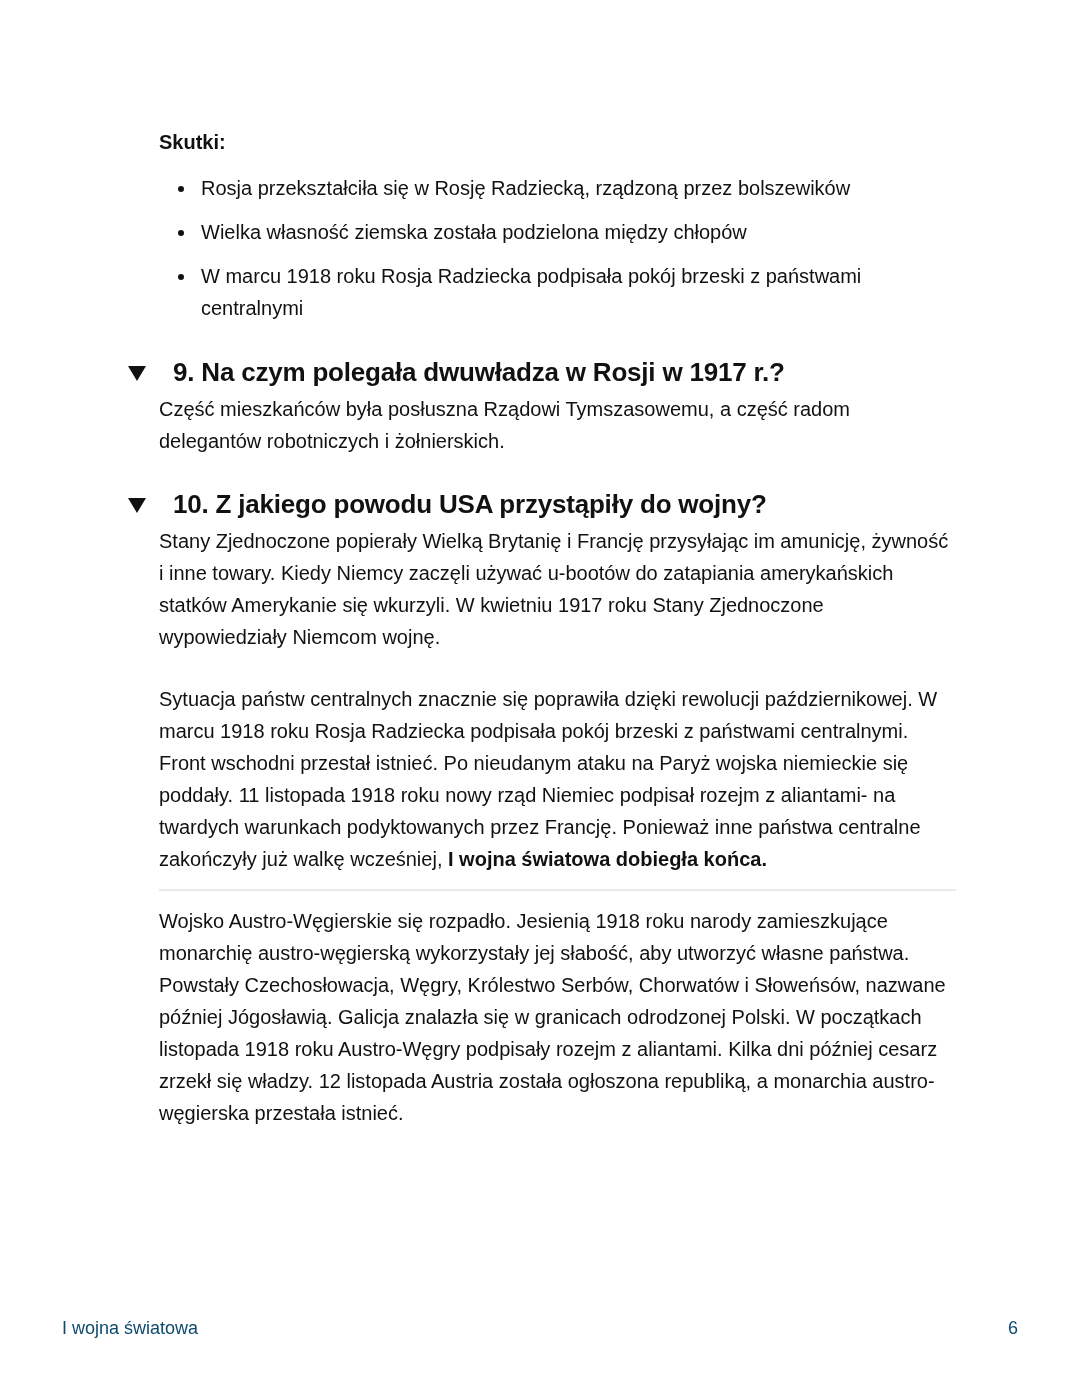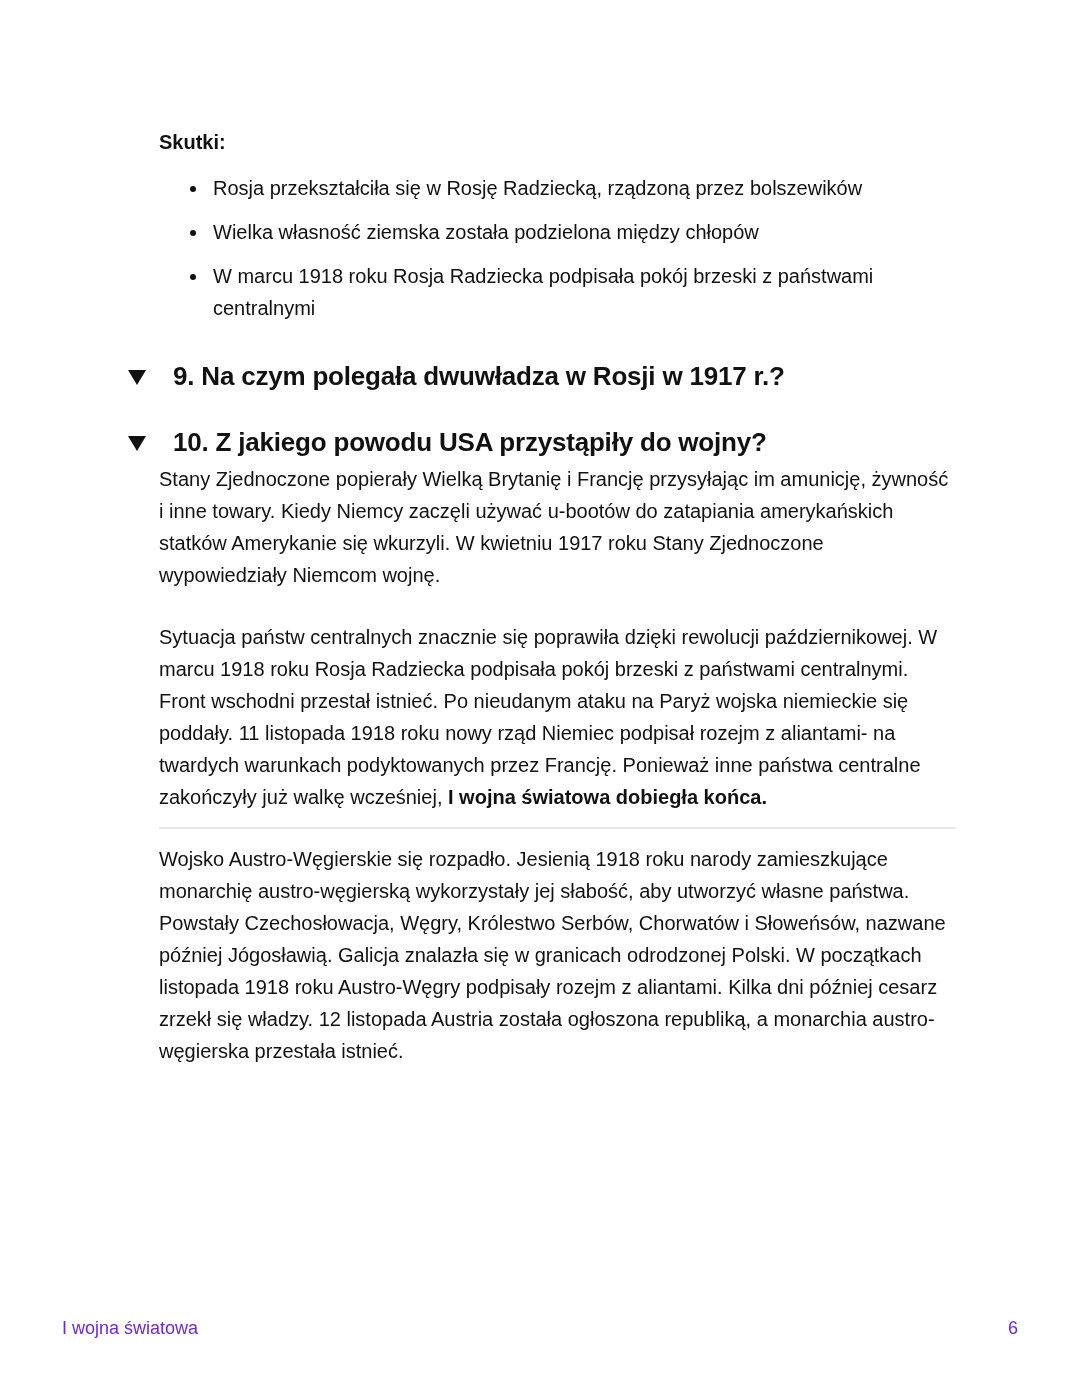--- a/index.html
+++ b/index.html
@@ -32,21 +32,21 @@
     .indent {
       padding-left: 33px;
     }
     .label-bold {
       font-weight: bold;
       font-size: 20px;
       line-height: 28px;
       margin: 0 0 16px 0;
     }
     ul.bullets {
-      margin: 16px;
+      margin: 4px;
       padding: 0 0 0 38px;
       list-style: none;
     }
     ul.bullets li {
       position: relative;
       font-size: 20px;
       line-height: 32px;
       margin-bottom: 12px;
       padding-right: 40px;
     }
@@ -102,21 +102,21 @@
     .gap-s { height: 17px; }
     .gap-m { height: 28px; }
     .footer {
       position: absolute;
       top: 1318px;
       left: 62px;
       width: 956px;
       display: flex;
       justify-content: space-between;
       font-size: 18px;
-      color: #6d28d9;
+      color: #0c4a6e;
     }
   </style>
 </head>
 <body>
 
 <div class="page">
   <div class="content">
 
     <div class="indent">
       <p class="label-bold">Skutki:</p>
@@ -126,20 +126,23 @@
         <li><span class="dot"></span><span>W marcu 1918 roku Rosja Radziecka podpisała pokój brzeski z państwami centralnymi</span></li>
       </ul>
     </div>
 
     <div class="gap-s"></div>
 
     <div class="toggle">
       <div class="toggle-head">
         <span class="tri"></span>
         <h2>9. Na czym polegała dwuwładza w Rosji w 1917 r.?</h2>
+      </div>
+      <div class="toggle-body">
+        <p>Część mieszkańców była posłuszna Rządowi Tymszasowemu, a część radom delegantów robotniczych i żołnierskich.</p>
       </div>
     </div>
 
     <div class="gap-m"></div>
 
     <div class="toggle">
       <div class="toggle-head">
         <span class="tri"></span>
         <h2>10. Z jakiego powodu USA przystąpiły do wojny?</h2>
       </div>

